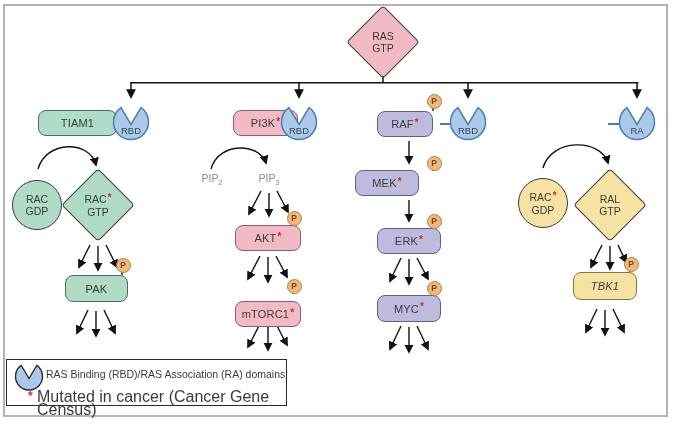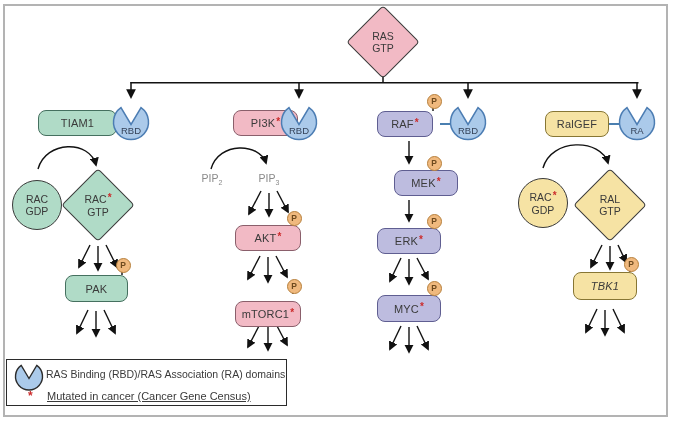--- a/index.html
+++ b/index.html
@@ -26,21 +26,21 @@
   .pac{position:absolute;width:40px;height:40px;z-index:2;text-align:center;}
   .pbadge{position:absolute;width:13px;height:13px;border-radius:50%;background:#f0b97e;
           border:1.5px solid #b7803c;box-sizing:content-box;color:#6e4a1e;font-size:8.5px;
           font-weight:700;display:flex;align-items:center;justify-content:center;z-index:3;}
   .mark{color:#cc2b2b;font-weight:700;font-size:10px;position:relative;top:-2px;margin-left:1px;}
   .graylabel{position:absolute;width:36px;text-align:center;font-size:10.5px;color:#8a8a8a;z-index:2;}
   .graylabel sub{font-size:7px;}
   .legend{position:absolute;left:6px;top:359px;width:281px;height:47px;box-sizing:border-box;
           border:1.5px solid #2b2b2b;background:#fff;z-index:2;padding-left:20px;}
   .legend .lrow1{position:absolute;left:39px;top:8px;font-size:10.5px;line-height:13px;color:#3a3a3a;}
-  .legend .lrow2{position:absolute;left:40px;top:30px;font-size:11px;line-height:13px;color:#3a3a3a;text-decoration:underline;}
+  .legend .lrow2{position:absolute;left:30px;top:30px;font-size:16px;line-height:13px;color:#3a3a3a;}
   .legend .lstar{position:absolute;left:21px;top:29px;font-size:12px;color:#cc2b2b;font-weight:700;}
   .legend svg{position:absolute;left:7px;top:1px;}
 </style>
 </head>
 <body>
 
 <div id="canvas">
 
   <svg class="overlay" width="673" height="424">
     <defs>
@@ -174,39 +174,36 @@
     <span>RAF</span>
       <span class="mark">*</span>
   </div>
   <div class="pbadge" style="left:426.5px;top:93.5px;">P</div>
   <div class="pac" style="left:448px;top:102px;">
     <svg width="40" height="40" viewBox="0 0 40 40">
       <path d="M9.96 5.67 A17.5 17.5 0 1 0 30.04 5.67 L20 22.5 Z" fill="#abcaea" stroke="#4c7db3" stroke-width="1.5"></path>
       <text x="20" y="31.5" text-anchor="middle" font-size="9.5" fill="#344258">RBD</text>
     </svg>
   </div>
-  <div class="box purple" style="left:394px;top:170px;width:64px;">
+  <div class="box purple" style="left:355px;top:170px;width:64px;">
     <span>MEK</span>
       <span class="mark">*</span>
   </div>
   <div class="pbadge" style="left:426.5px;top:155.5px;">P</div>
   <div class="box purple" style="left:377px;top:228px;width:64px;">
     <span>ERK</span>
       <span class="mark">*</span>
   </div>
   <div class="pbadge" style="left:426.5px;top:213.5px;">P</div>
   <div class="box purple" style="left:377px;top:295px;width:64px;height:27px;">
     <span>MYC</span>
       <span class="mark">*</span>
   </div>
   <div class="pbadge" style="left:426.5px;top:280.5px;">P</div>
 
-  <div class="box yellow" style="left:545px;top:111px;width:64px;">
-    <span>RalGEF</span>
-  </div>
   <div class="pac" style="left:617px;top:102px;">
     <svg width="40" height="40" viewBox="0 0 40 40">
       <path d="M9.96 5.67 A17.5 17.5 0 1 0 30.04 5.67 L20 22.5 Z" fill="#abcaea" stroke="#4c7db3" stroke-width="1.5"></path>
       <text x="20" y="31.5" text-anchor="middle" font-size="9.5" fill="#344258">RA</text>
     </svg>
   </div>
   <div class="gcircle yellow" style="left:518px;top:178px;">
     <span><span>RAC</span><span class="mark">*</span></span>
     <span>GDP</span>
   </div>

